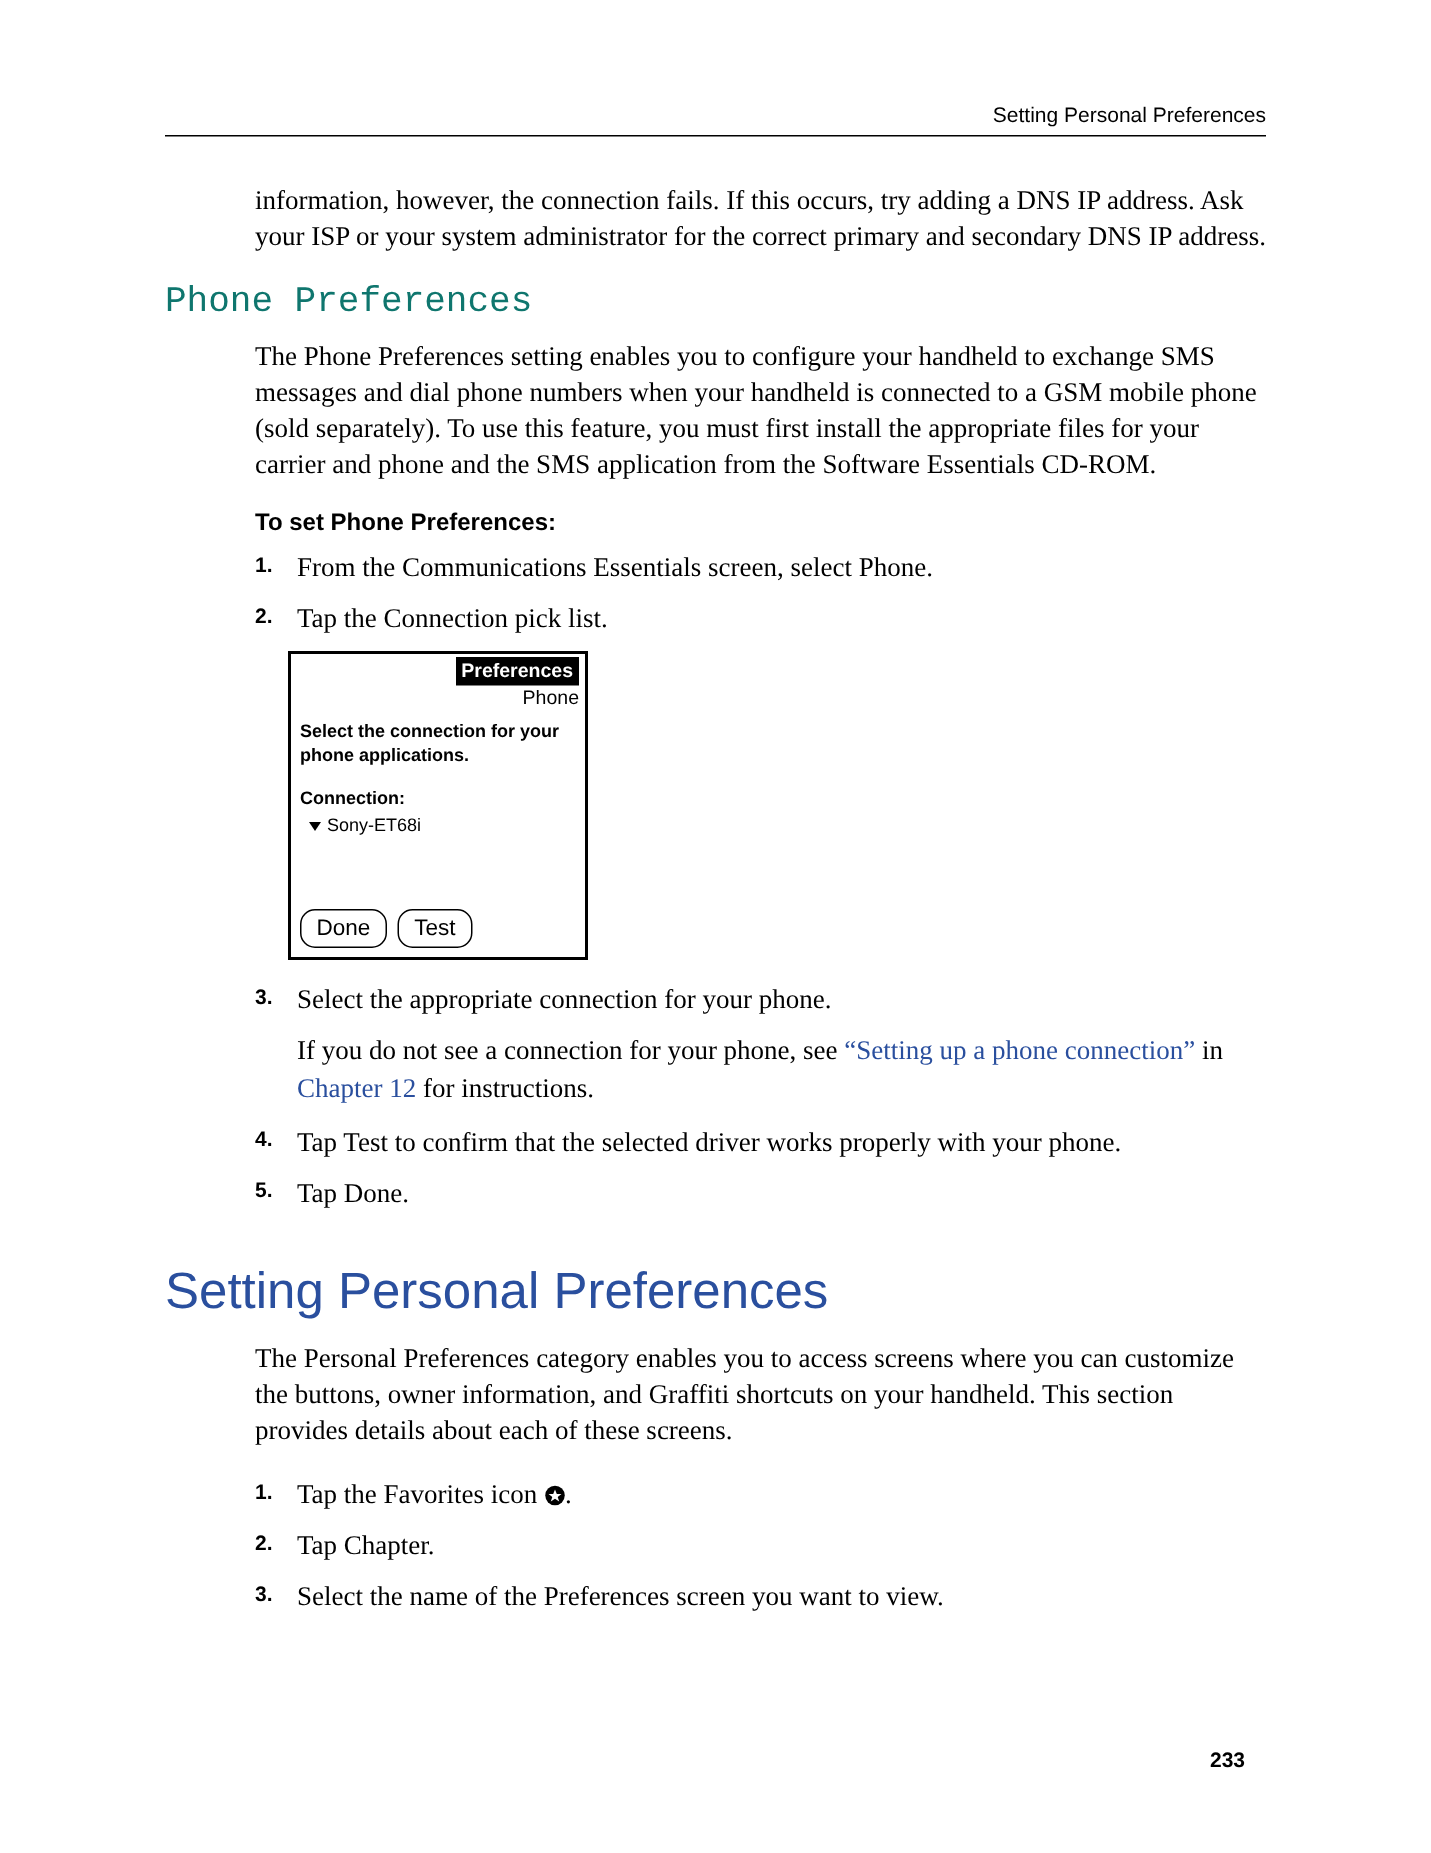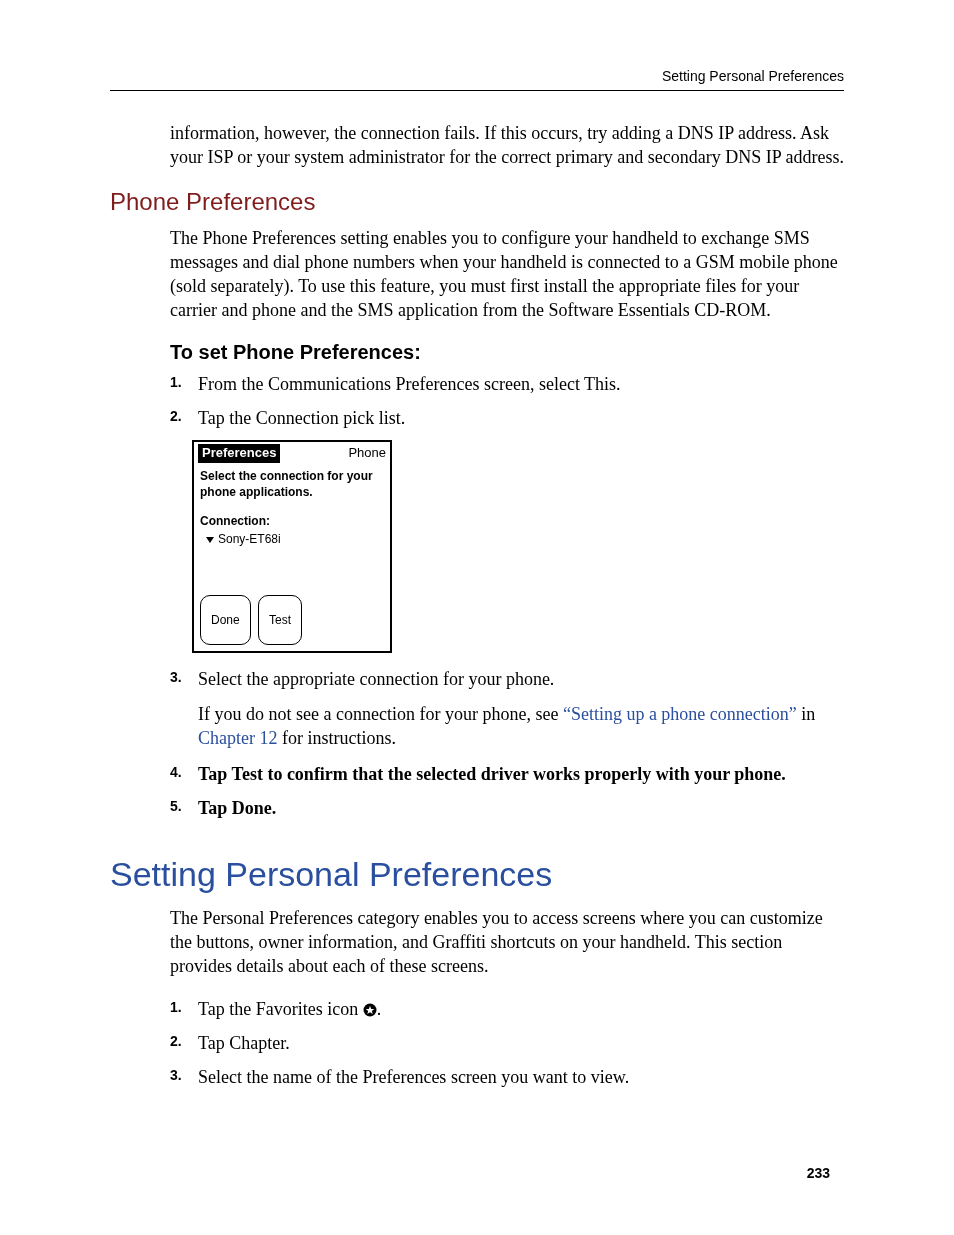--- a/index.html
+++ b/index.html
@@ -30,40 +30,40 @@
   }
   .content-col {
     margin-left: 60px;
   }
   .body-text {
     font-size: 18px;
     line-height: 1.35;
     margin: 0 0 18px 0;
   }
   .h2 {
-    font-family: Liberation Sans, sans-serif;
+    font-family: Liberation Mono, monospace;
     font-stretch: condensed;
     font-weight: 400;
-    color: #7f1d1d;
+    color: #0f766e;
     font-size: 24px;
     margin: 18px 0 10px 0;
   }
   .h1 {
     font-family: "Arial Narrow", "Helvetica Neue Condensed", Arial, sans-serif;
     font-stretch: condensed;
     font-weight: 400;
     color: #2a4f9e;
     font-size: 34px;
     margin: 34px 0 12px 0;
   }
   .subhead {
     font-family: "Arial Narrow", "Helvetica Neue Condensed", Arial, sans-serif;
     font-stretch: condensed;
     font-weight: 700;
-    font-size: 20px;
+    font-size: 16px;
     margin: 16px 0 8px 0;
   }
   ol.steps {
     list-style: none;
     padding: 0;
     margin: 0 0 8px 0;
     counter-reset: step;
   }
   ol.steps > li {
     counter-increment: step;
@@ -99,24 +99,25 @@
     border: 2px solid #000;
     margin: 6px 0 14px 22px;
     font-family: "Helvetica Neue", Arial, sans-serif;
     font-size: 12px;
     line-height: 1.3;
     box-sizing: border-box;
   }
   .mock-titlebar {
     display: flex;
     justify-content: space-between;
-    align-items: center;
+    align-items: flex-end;
     padding: 2px 4px;
     font-weight: 700;
     font-size: 13px;
+    flex-direction: column;
   }
   .mock-titlebar .left {
     background: #000;
     color: #fff;
     padding: 1px 4px;
   }
   .mock-titlebar .right {
     font-weight: 400;
   }
   .mock-body {
@@ -144,22 +145,22 @@
     margin-right: 4px;
     vertical-align: middle;
   }
   .mock-buttons {
     padding: 4px 6px 6px 6px;
   }
   .mock-btn {
     display: inline-block;
     border: 1px solid #000;
     border-radius: 10px;
-    padding: 16px 10px;
-    font-size: 12px;
+    padding: 4px 10px;
+    font-size: 15px;
     line-height: 16px;
     margin-right: 4px;
   }
 
   .favorites-icon svg {
     vertical-align: -2px;
   }
 
   .page-number {
     position: absolute;
@@ -183,21 +184,21 @@
   </div>
 
   <h2 class="h2">Phone Preferences</h2>
 
   <div class="content-col">
     <p class="body-text">The Phone Preferences setting enables you to configure your handheld to exchange SMS messages and dial phone numbers when your handheld is connected to a GSM mobile phone (sold separately). To use this feature, you must first install the appropriate files for your carrier and phone and the SMS application from the Software Essentials CD-ROM.</p>
 
     <div class="subhead">To set Phone Preferences:</div>
 
     <ol class="steps">
-      <li>From the Communications Preferences screen, select This.</li>
+      <li>From the Communications Essentials screen, select Phone.</li>
       <li>Tap the Connection pick list.</li>
     </ol>
 
     <div class="mock">
       <div class="mock-titlebar">
         <span class="left">Preferences</span>
         <span class="right">Phone</span>
       </div>
       <div class="mock-body">
         <div class="prompt">Select the connection for your phone applications.</div>
@@ -211,21 +212,21 @@
         <span class="mock-btn">Test</span>
       </div>
     </div>
 
     <ol class="steps" start="3" style="counter-reset: step 2;">
       <li>Select the appropriate connection for your phone.</li>
     </ol>
     <p class="sub-para">
       <span>If you do not see a connection for your phone, see </span><a href="#" class="xref">“Setting up a phone connection”</a><span> in </span><a href="#" class="xref">Chapter 12</a><span> for instructions.</span>
     </p>
-    <ol class="steps" style="counter-reset: step 3; font-weight: bold;">
+    <ol class="steps" style="counter-reset: step 3;">
       <li>Tap Test to confirm that the selected driver works properly with your phone.</li>
       <li>Tap Done.</li>
     </ol>
   </div>
 
   <h1 class="h1">Setting Personal Preferences</h1>
 
   <div class="content-col">
     <p class="body-text">The Personal Preferences category enables you to access screens where you can customize the buttons, owner information, and Graffiti shortcuts on your handheld. This section provides details about each of these screens.</p>
 

